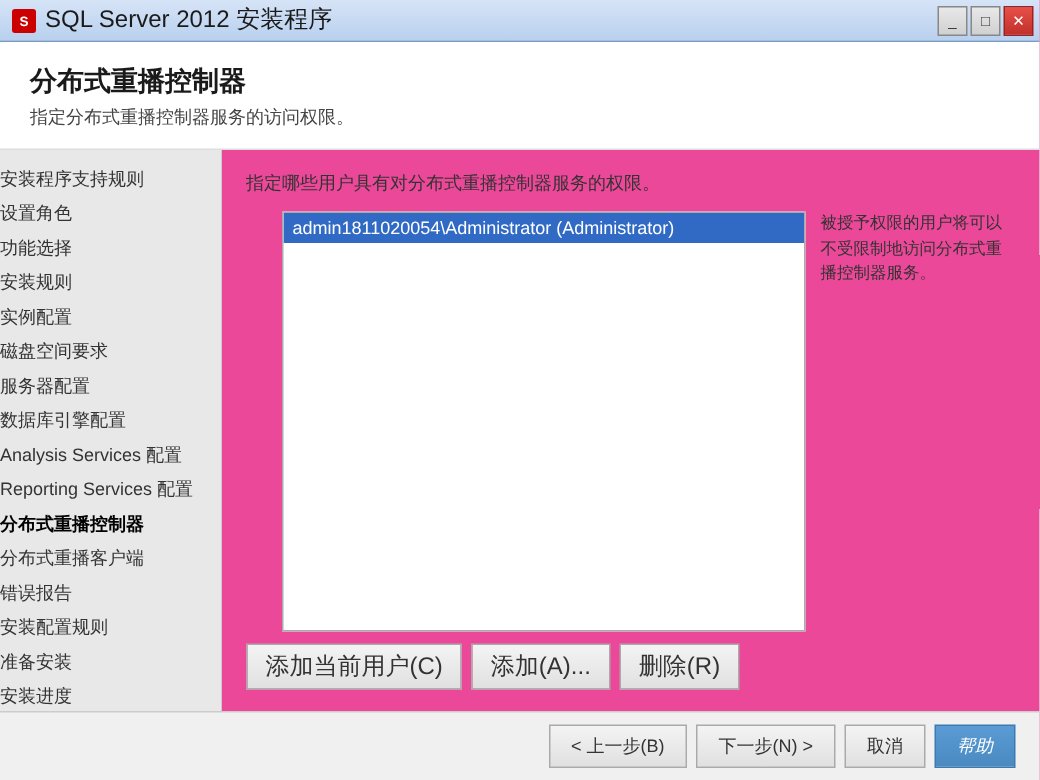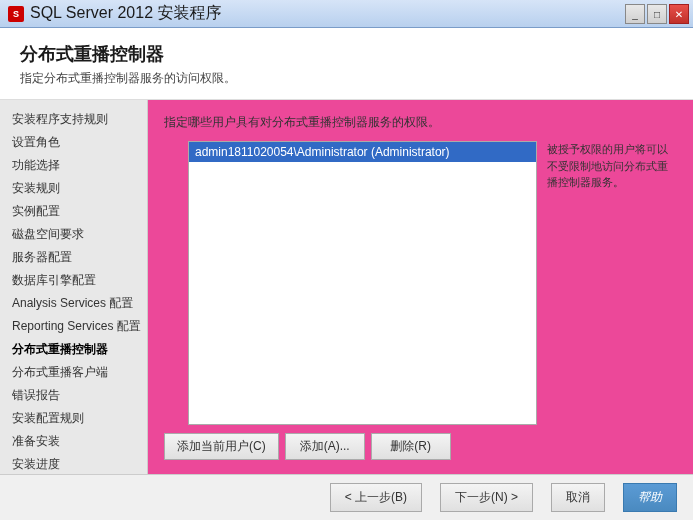--- a/index.html
+++ b/index.html
@@ -96,21 +96,21 @@
     
     .sidebar {
       width: 148px;
       background: #e8e8e8;
       border-right: 1px solid #ccc;
       padding: 8px 0;
       overflow-y: auto;
       flex-shrink: 0;
     }
     .sidebar-item {
-      padding: 3px 12px;
+      padding: 3px 0;
       font-size: 12px;
       color: #333;
       cursor: pointer;
       white-space: nowrap;
     }
     .sidebar-item.active {
       font-weight: bold;
       color: #000;
     }
 
@@ -166,36 +166,36 @@
     .buttons-row {
       display: flex;
       gap: 6px;
       margin-top: 8px;
       align-items: center;
     }
     .btn {
       background: linear-gradient(to bottom, #f4f4f4, #e0e0e0);
       border: 1px solid #aaa;
       padding: 4px 12px;
-      font-size: 12px;
+      font-size: 16px;
       font-family: 'Microsoft YaHei', SimSun, sans-serif;
       cursor: pointer;
       color: #333;
       min-width: 80px;
       text-align: center;
     }
 
     
     .footer {
       background: #f0f0f0;
       border-top: 1px solid #ccc;
       padding: 8px 16px;
       display: flex;
       justify-content: flex-end;
-      gap: 18px;
+      gap: 6px;
       align-items: center;
     }
     .footer-btn {
       background: linear-gradient(to bottom, #f4f4f4, #e0e0e0);
       border: 1px solid #aaa;
       padding: 5px 14px;
       font-size: 12px;
       font-family: 'Microsoft YaHei', SimSun, sans-serif;
       cursor: pointer;
       color: #333;

